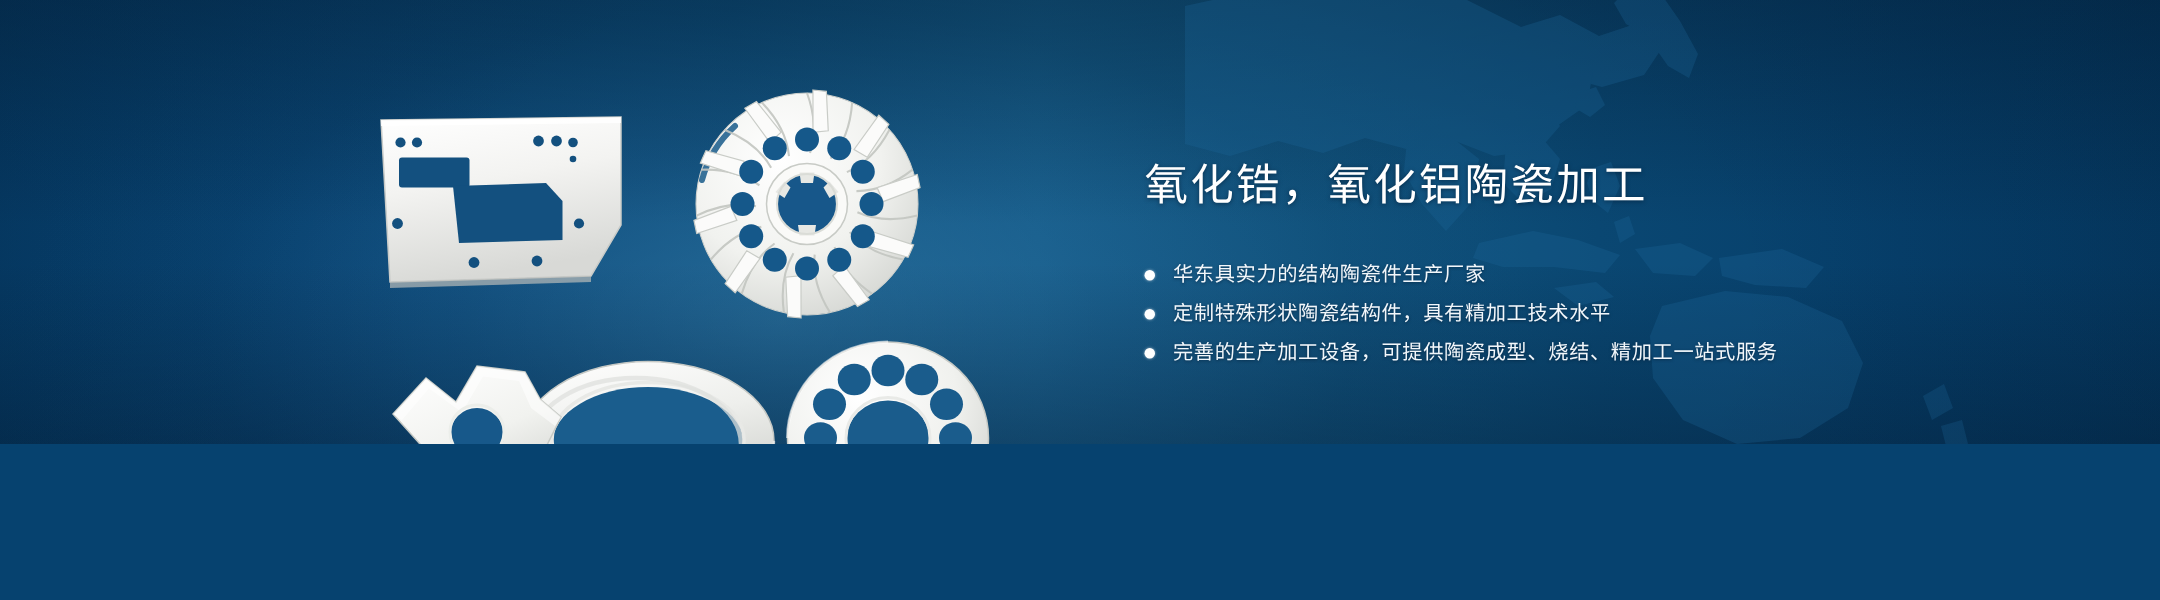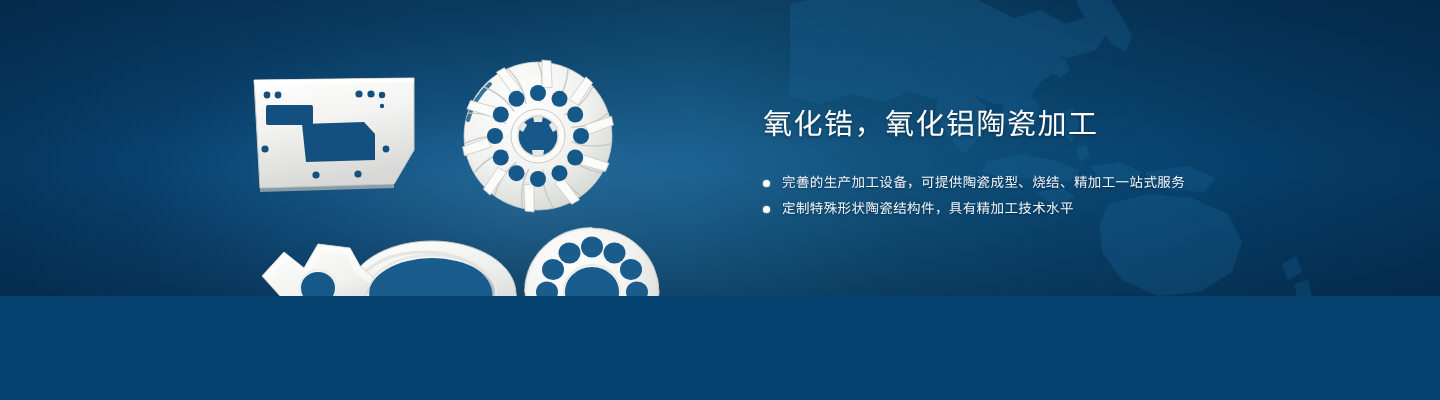--- a/index.html
+++ b/index.html
@@ -358,22 +358,26 @@
     </div>
 
   </div>
 
   <div class="copy">
     <h1 class="headline">氧化锆，氧化铝陶瓷加工</h1>
 
     <ul class="bullets">
       <li class="bullet">
         <span class="bullet-dot"></span>
-        <span class="bullet-text">完善的生产加工设备，可提供陶瓷成型、烧结、精加工一站式服务</span>
+        <span class="bullet-text">华东具实力的结构陶瓷件生产厂家</span>
       </li>
       <li class="bullet">
         <span class="bullet-dot"></span>
         <span class="bullet-text">定制特殊形状陶瓷结构件，具有精加工技术水平</span>
       </li>
+      <li class="bullet">
+        <span class="bullet-dot"></span>
+        <span class="bullet-text">完善的生产加工设备，可提供陶瓷成型、烧结、精加工一站式服务</span>
+      </li>
     </ul>
   </div>
 
 </div>
 
 </body></html>

